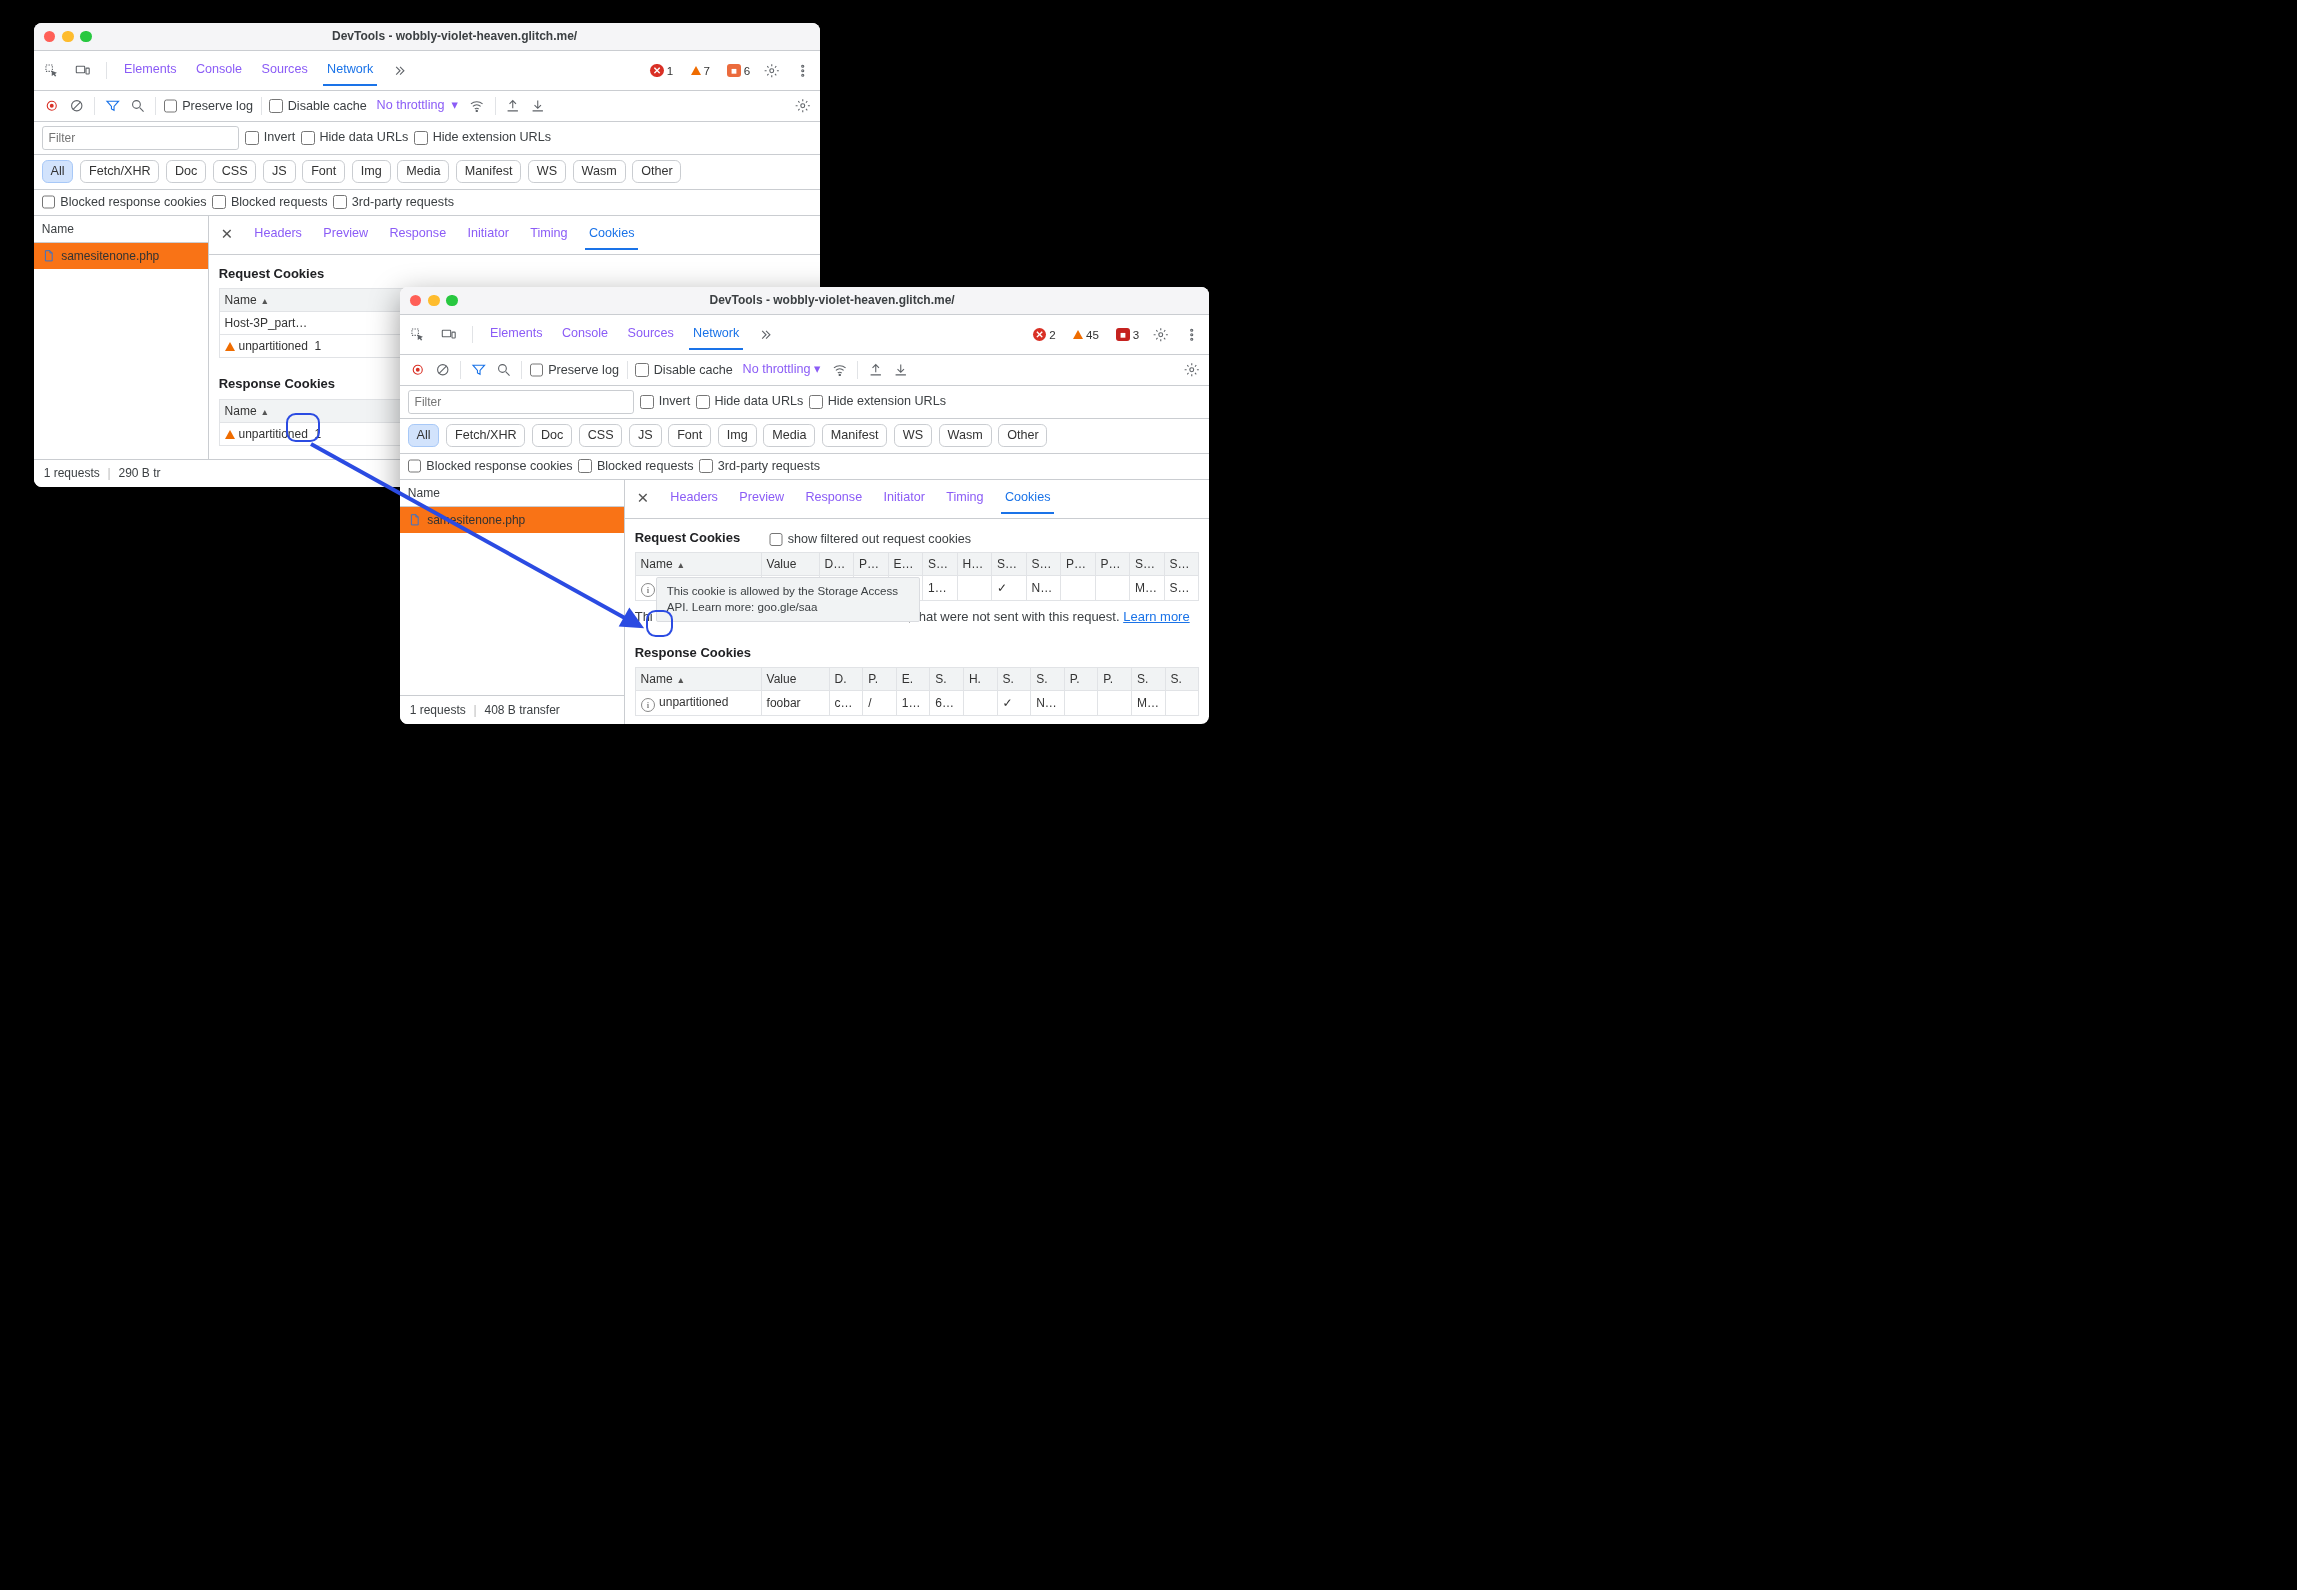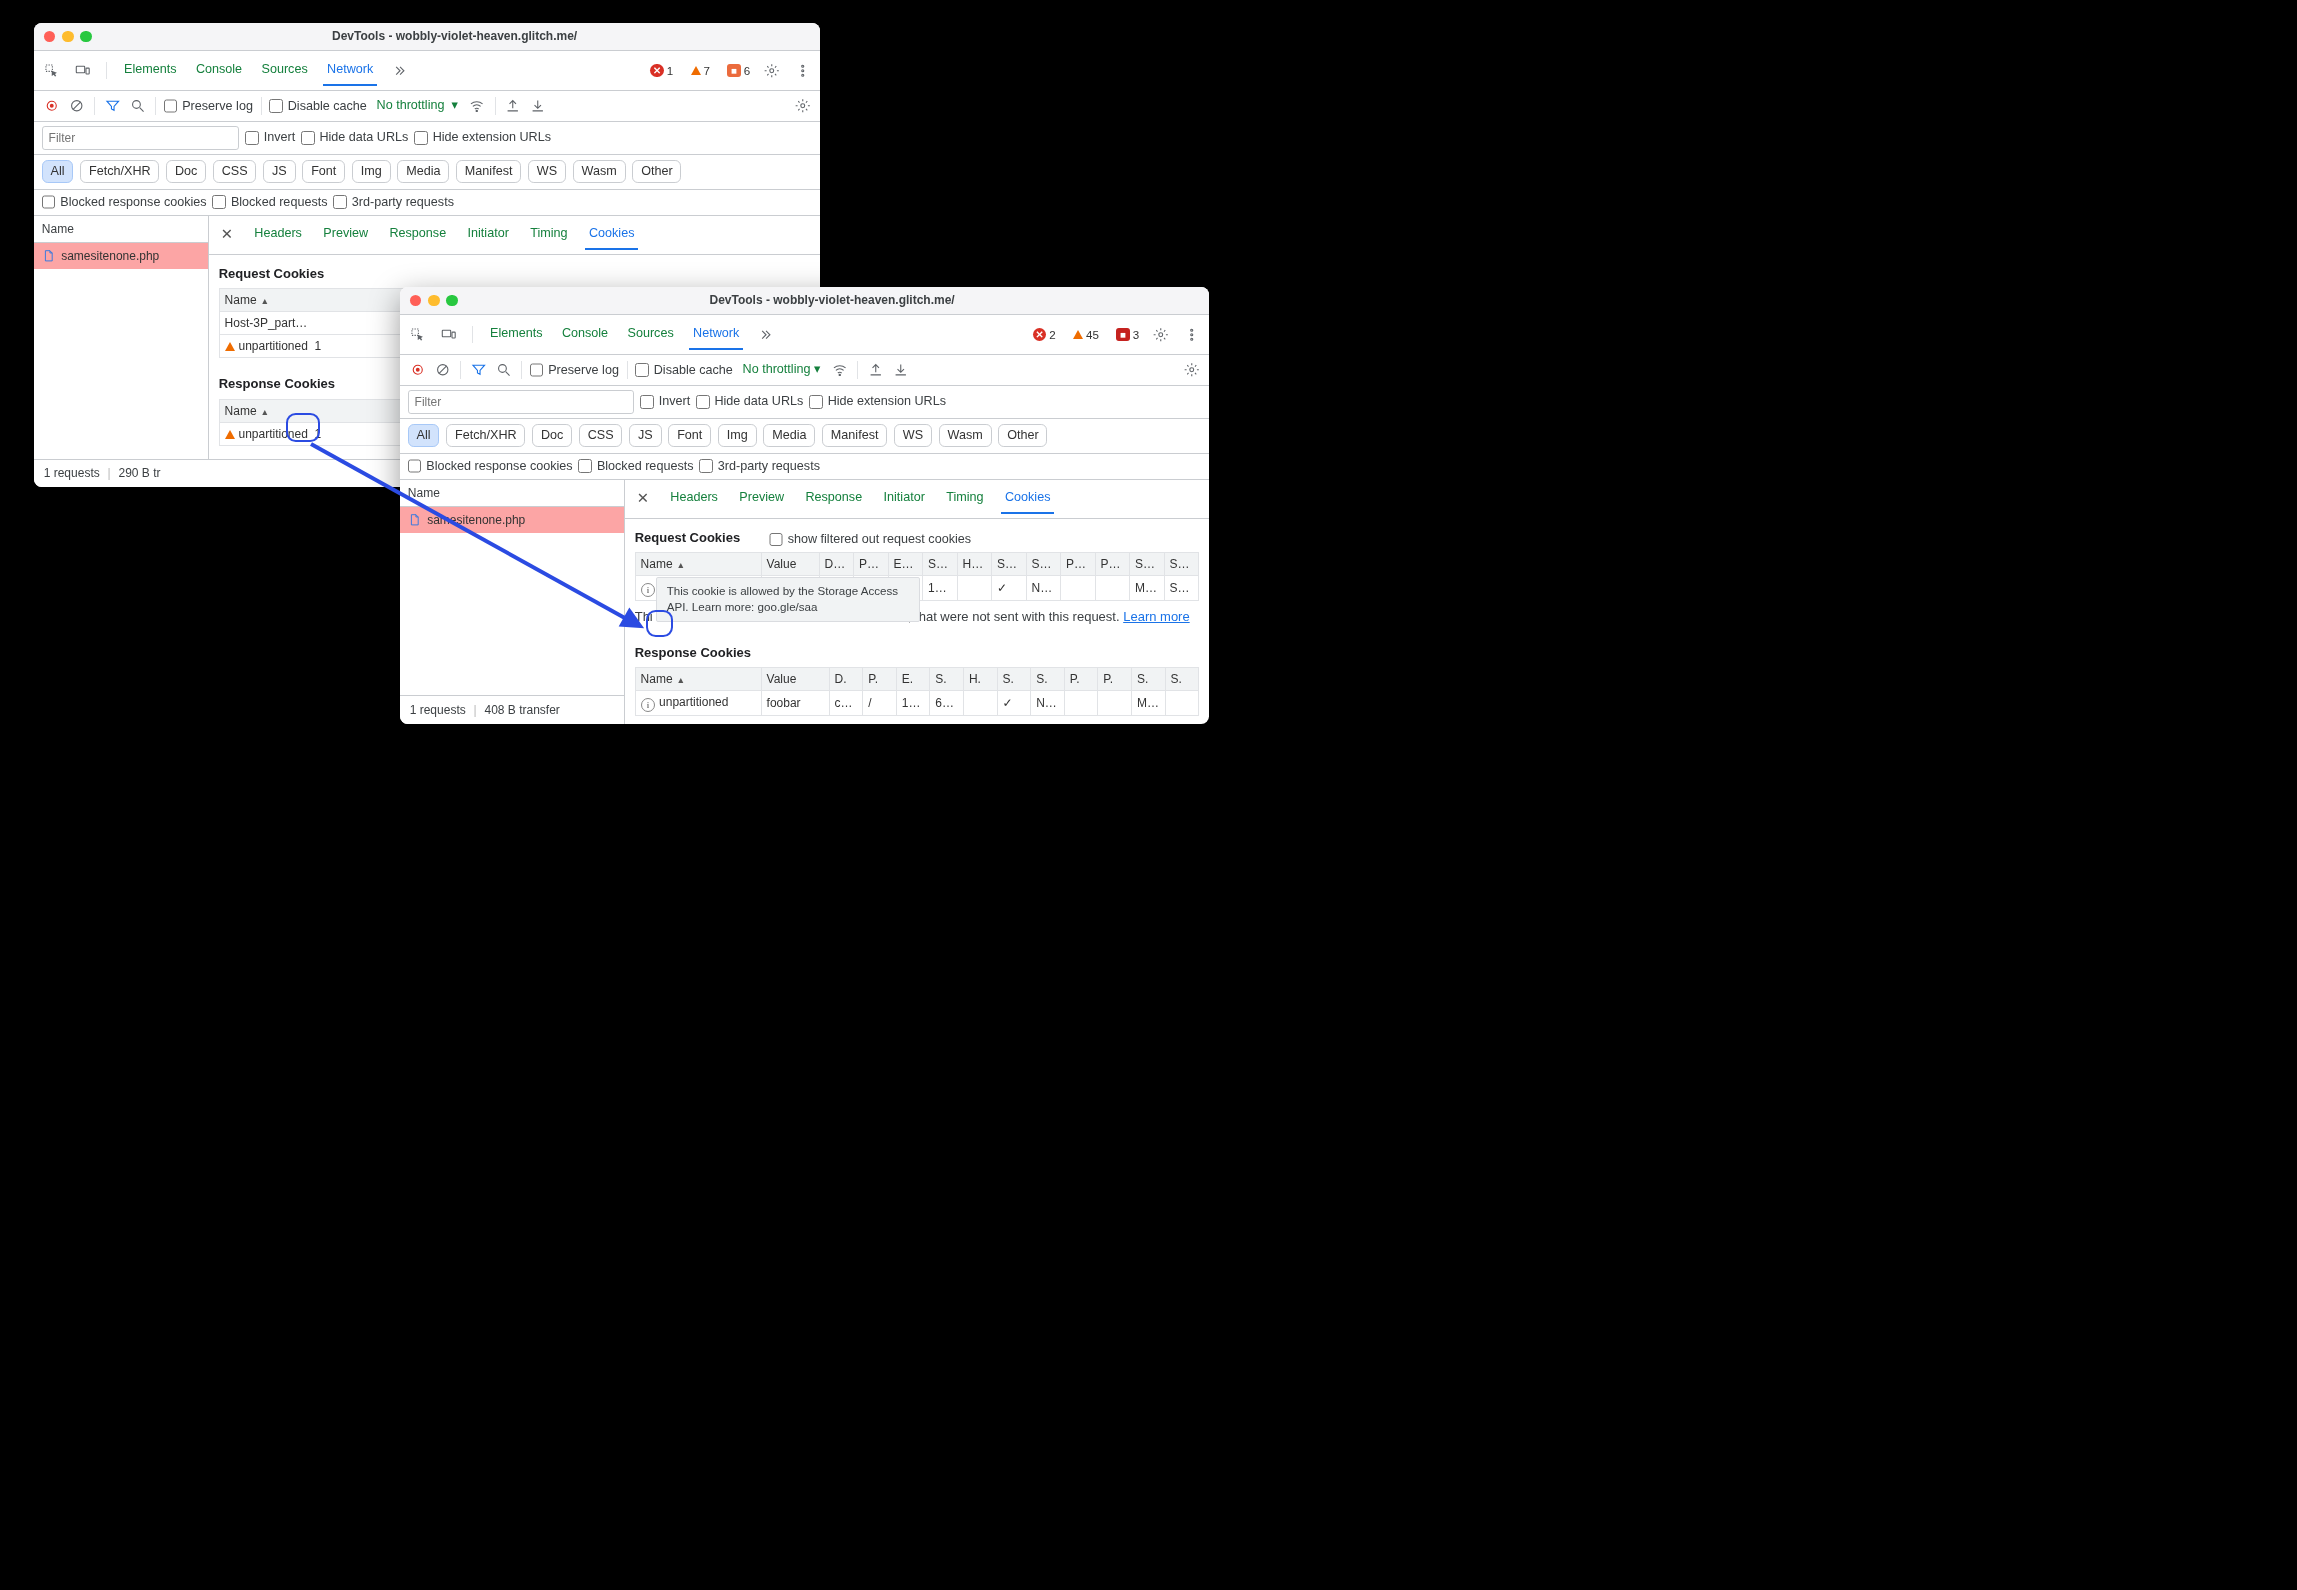--- a/index.html
+++ b/index.html
@@ -13,39 +13,39 @@
 .win{position:absolute;background:#fff;border-radius:7.8px;box-shadow:0 9.7px 31px var(--shadow);overflow:hidden}
 .win1{left:34px;top:23px;width:786px}
 .win2{left:400px;top:287px;width:809px}
 .titlebar{background:#f5f5f7;border-bottom:1px solid var(--line);height:27px;display:flex;align-items:center;padding:0 9.7px;gap:6.8px;position:relative}
 .tl-dots{display:flex;gap:6.8px}
 .tl-dot{width:11.6px;height:11.6px;border-radius:50%}
 .tl-r{background:#ff5f57}.tl-y{background:#febc2e}.tl-g{background:#28c840}
 .tl-title{flex:1;text-align:center;font-weight:600;color:#3c4043}
 .bar{display:flex;align-items:center;padding:3.9px 7.8px;gap:5.8px;border-bottom:1px solid var(--line);flex-wrap:wrap}
 .tabs-row{height:31px;gap:11.6px}
-.tab{padding:5.8px 3.9px;color:#15803d;cursor:pointer;border-bottom:2.4px solid transparent;font-size:12.6px}
+.tab{padding:5.8px 3.9px;color:#8b5cf6;cursor:pointer;border-bottom:2.4px solid transparent;font-size:12.6px}
 .tab.on{color:var(--tab);border-bottom-color:var(--tab)}
 .ibtn{width:19.4px;height:19.4px;display:flex;align-items:center;justify-content:center;color:var(--muted);cursor:pointer}
 .ibtn svg{width:15.5px;height:15.5px;stroke:currentColor;fill:none;stroke-width:1.7}
 .sep{width:1px;height:17.5px;background:var(--faint);margin:0 1.9px}
 .spacer{flex:1}
 .counter{display:flex;align-items:center;gap:2.9px;margin-left:5.8px;font-size:11.6px}
 .badge{width:13.6px;height:13.6px;border-radius:50%;display:inline-flex;align-items:center;justify-content:center;font-size:9.7px;color:#fff;font-weight:700}
 .filt-input{flex:0 0 184px;height:19.4px;border:1px solid var(--line);border-radius:2.9px;padding:1px 5.8px;color:#b91c1c;font-size:12px}
 label.chk{display:flex;align-items:center;gap:4.9px;font-size:12.6px;color:#3c4043}
 input[type=checkbox]{width:13.6px;height:13.6px;margin:0}
 .chips{gap:6.8px;padding:5.8px 7.8px}
 .chip{border:1px solid var(--line);border-radius:5.8px;padding:1.9px 7.8px;font-size:12.6px;background:#fff;cursor:pointer}
 .chip.on{background:var(--chip);border-color:#a7c8f7}
 .grid2{display:grid;grid-template-columns:175px 1fr}
 .grid3{display:grid;grid-template-columns:225px 1fr}
 .reqcol{border-right:1px solid var(--line);min-height:243px;display:flex;flex-direction:column}
 .colhead{padding:4.9px 7.8px;border-bottom:1px solid var(--line);color:#3c4043}
-.reqitem{display:flex;align-items:center;gap:5.8px;padding:4.9px 7.8px;background:#fca5a5}
+.reqitem{display:flex;align-items:center;gap:5.8px;padding:4.9px 7.8px;background:#f97316}
 .fileicon{width:13.6px;height:13.6px;fill:#1a73e8}
 .dtabs{display:flex;align-items:center;gap:13.6px;padding:3.9px 7.8px;border-bottom:1px solid var(--line)}
 .xclose{font-size:14.6px;color:#555;padding:0 3.9px;cursor:pointer}
 .sect{padding:7.8px 9.7px}
 .sect h4{margin:1.9px 0 5.8px;font-size:13px;font-weight:700;color:#202124}
 table.ct{width:100%;border:1px solid var(--line);border-collapse:collapse;font-size:12px;table-layout:fixed}
 .ct th,.ct td{border:1px solid var(--faint);text-align:left;padding:2.9px 4.9px;white-space:nowrap;overflow:hidden;text-overflow:ellipsis}
 .ct th{background:#f1f3f4;font-weight:400;position:relative}
 .sorth::after{content:'▲';font-size:8.7px;margin-left:3.9px;color:#555}
 .warntri{display:inline-block;width:0;height:0;border:5.8px solid transparent;border-bottom:9.7px solid var(--cwarn);border-top:0;margin-right:3.9px;vertical-align:-1px}

